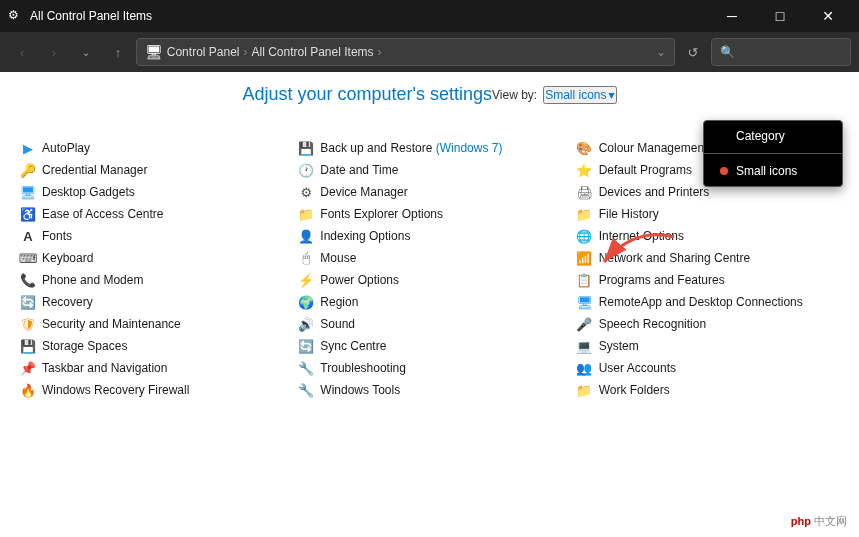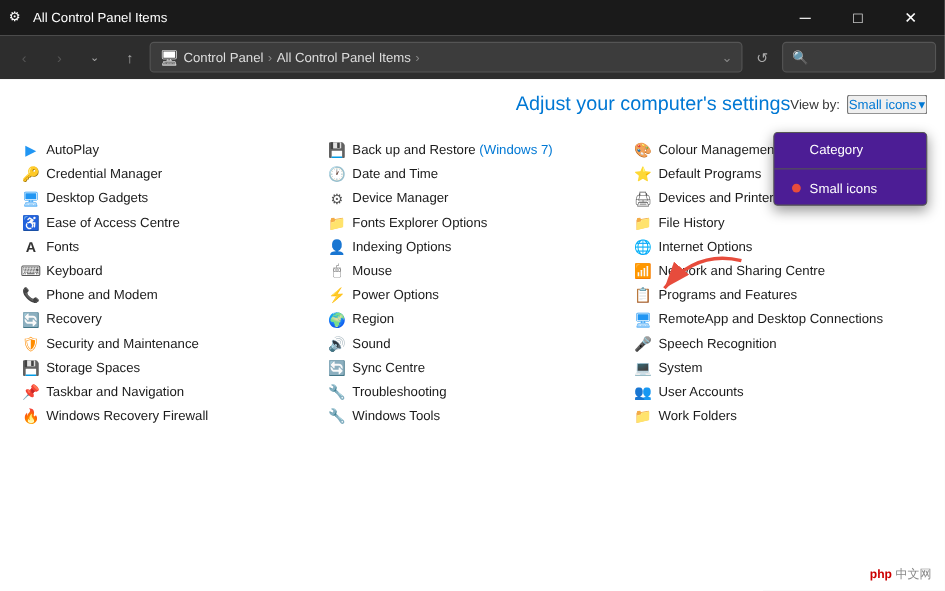--- a/index.html
+++ b/index.html
@@ -78,22 +78,22 @@
       height: calc(537px - 32px - 40px);
       overflow-y: auto;
       padding: 12px 16px;
       position: relative;
     }
 
     
     .header-row {
       display: flex;
       align-items: center;
-      justify-content: flex-end;
-      margin-bottom: 20px;
+      justify-content: center;
+      margin-bottom: 32px;
     }
     .page-title {
       color: #0078d4;
       font-size: 18px;
       font-weight: 300;
     }
     .view-by {
       display: flex;
       align-items: center;
       gap: 6px;
@@ -131,21 +131,21 @@
       font-size: 13px;
     }
     .item-label { font-size: 12px; color: #1a1a1a; }
     .item-label .highlight { color: #0078d4; }
 
     
     .dropdown-menu {
       position: absolute;
       top: 48px;
       right: 16px;
-      background: #4c1d95;
+      background: #000000;
       border: 1px solid #555;
       border-radius: 4px;
       min-width: 140px;
       z-index: 100;
       box-shadow: 0 4px 12px rgba(0,0,0,0.4);
     }
     .dropdown-item {
       padding: 8px 16px;
       color: #fff;
       cursor: pointer;

